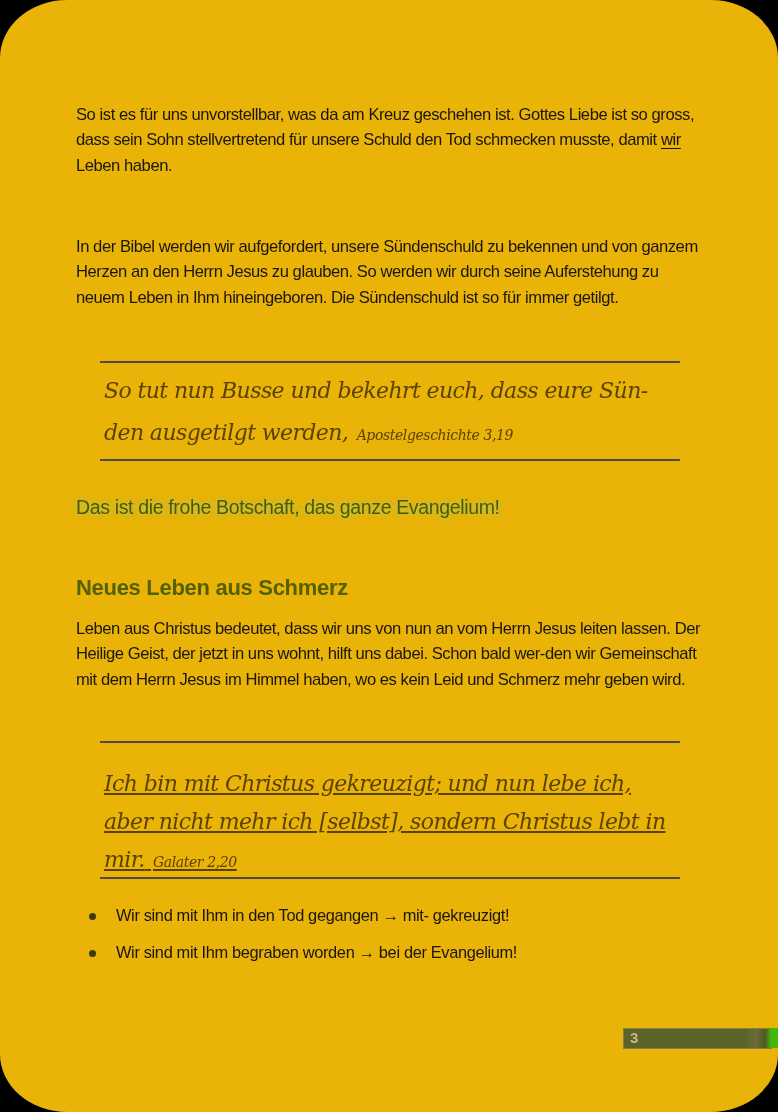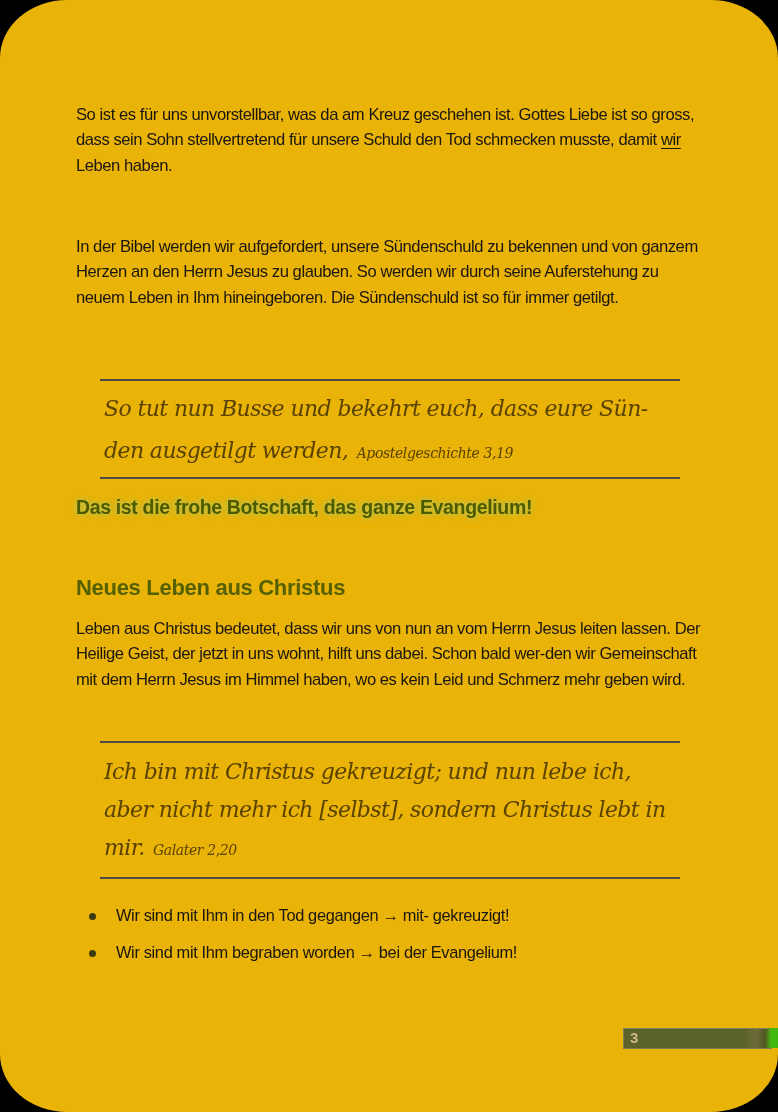--- a/index.html
+++ b/index.html
@@ -27,21 +27,21 @@
       border-top:2px solid #4f4a44; border-bottom:2px solid #4f4a44;
     }
     .quote-text {
       margin:0; padding:0 0 0 4px;
       font-family:"DejaVu Serif", "Liberation Serif", serif; font-style:italic;
       color:#5a4200; font-size:22px; letter-spacing:-0.6px;
     }
     .ref { font-size:14px; letter-spacing:-0.4px; margin-left:2px; }
     .highlight {
       position:absolute; left:76px; top:496px; margin:0;
-      font-family:"Liberation Sans", sans-serif; font-weight:bold;
+      font-family:"Liberation Sans", sans-serif; font-weight:normal;
       font-size:19.5px; color:#4d5a00; letter-spacing:-0.35px;
       text-shadow: 0 0 4px #c8c23a, 0 0 6px #c8c23a, 0 0 8px #bdb640;
     }
     .bullets { position:absolute; left:86px; top:906px; margin:0; padding:0; list-style:none; }
     .bullets li {
       position:relative; padding-left:30px; height:37px;
       font-family:"Liberation Sans", sans-serif; font-size:16.4px; letter-spacing:-0.35px; color:#1a1610;
     }
     .bullet-dot {
       position:absolute; left:3px; top:7px; width:7px; height:7px; border-radius:50%; background:#3e3a10;
@@ -60,36 +60,36 @@
 </head>
 <body>
 
 <div class="page">
 
   <p class="p sans" style="top:102px;"><span>So ist es für uns unvorstellbar, was da am Kreuz geschehen ist. Gottes Liebe ist so gross, dass sein Sohn stellvertretend für unsere Schuld den Tod schmecken musste, damit </span><u>wir</u><span> Leben haben.</span></p>
 
 
   <p class="p sans" style="top:234px;">In der Bibel werden wir aufgefordert, unsere Sündenschuld zu bekennen und von ganzem Herzen an den Herrn Jesus zu glauben. So werden wir durch seine Auferstehung zu neuem Leben in Ihm hineingeboren. Die Sündenschuld ist so für immer getilgt.</p>
 
-  <div class="quote" style="top:379px; height:96px;">
+  <div class="quote" style="top:361px; height:96px;">
     <p class="quote-text" style="line-height:42px; padding-top:7px;">
       <span>So tut nun Busse und bekehrt euch, dass eure Sün-</span><br>
       <span>den ausgetilgt werden,</span>
       <span class="ref">Apostelgeschichte 3,19</span>
     </p>
   </div>
 
   <p class="highlight">Das ist die frohe Botschaft, das ganze Evangelium!</p>
 
-  <h2 class="h" style="top:575px;">Neues Leben aus Christus</h2>
+  <h2 class="h" style="top:575px;">Neues Leben aus Schmerz</h2>
 
   <p class="p sans" style="top:616px;">Leben aus Christus bedeutet, dass wir uns von nun an vom Herrn Jesus leiten lassen. Der Heilige Geist, der jetzt in uns wohnt, hilft uns dabei. Schon bald wer-den wir Gemeinschaft mit dem Herrn Jesus im Himmel haben, wo es kein Leid und Schmerz mehr geben wird.</p>
 
   <div class="quote" style="top:741px; height:134px;">
-    <p class="quote-text" style="line-height:38px; padding-top:10px;">
+    <p class="quote-text" style="line-height:38px; padding-top:22px;text-decoration:underline;">
       <span>Ich bin mit Christus gekreuzigt; und nun lebe ich,</span><br>
       <span>aber nicht mehr ich [selbst], sondern Christus lebt in</span><br>
       <span>mir.</span>
       <span class="ref">Galater 2,20</span>
     </p>
   </div>
 
   <ul class="bullets">
     <li><span class="bullet-dot"></span><span>Wir sind mit Ihm in den Tod gegangen → mit-  gekreuzigt!</span></li>
     <li><span class="bullet-dot"></span><span>Wir sind mit Ihm begraben worden → bei der Evangelium!</span></li>

